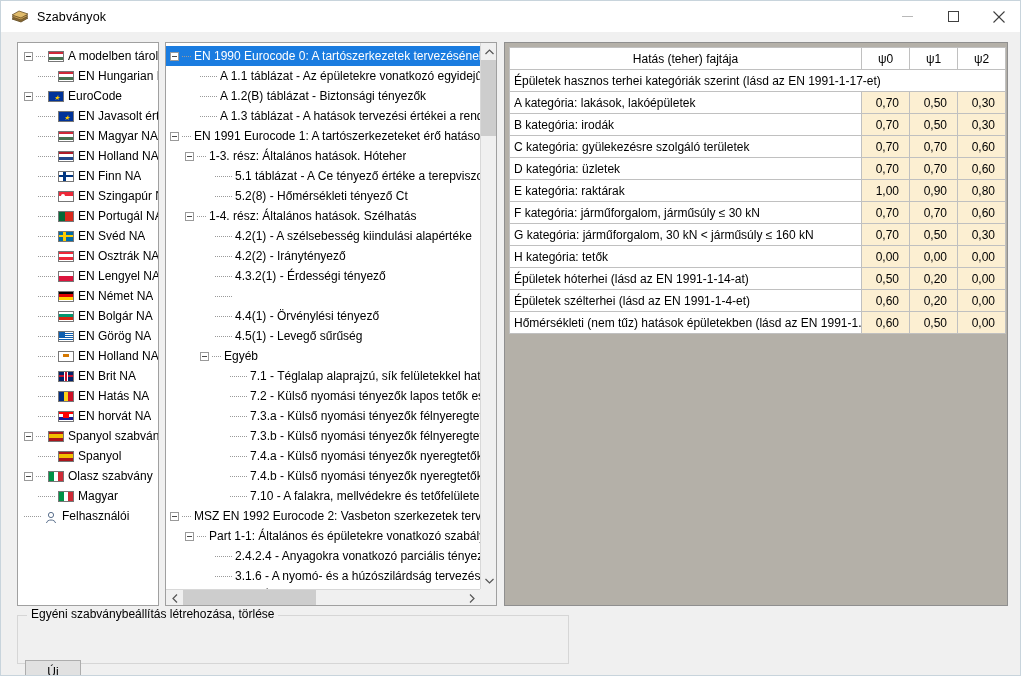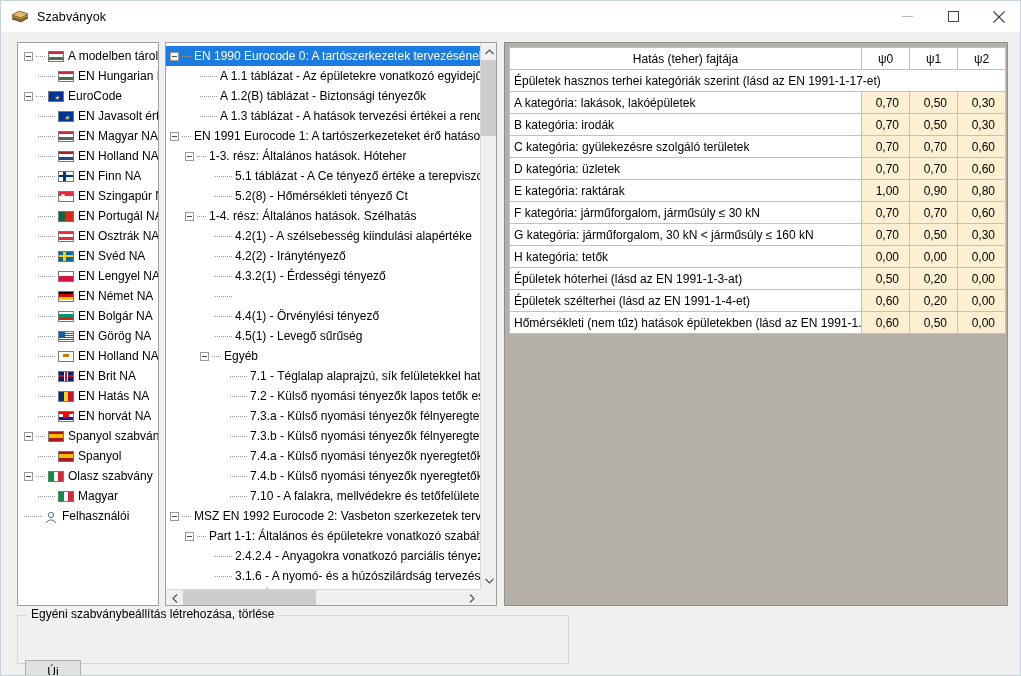--- a/index.html
+++ b/index.html
@@ -358,35 +358,35 @@
             <span class="flag">
               <i style="background: rgb(4, 106, 56); left: 0%; width: 40%; top: 0px; height: 100%; right: auto;"></i>
               <i style="background: rgb(218, 41, 28); left: 40%; width: 60%; top: 0px; height: 100%; right: auto;"></i>
             </span>
             <span class="lbl">EN Portugál NA</span>
           </div>
           <div class="tnode">
             <span style="display: inline-block; flex: 0 0 auto; width: 20px;"></span>
             <span class="dots" style="width: 18px;"></span>
             <span class="flag">
+              <i style="top: 0px; height: 100%; background: rgb(0, 106, 167);"></i>
+              <i style="top: 42%; height: 20%; background: rgb(254, 204, 0);"></i>
+              <i style="top: 0px; height: 100%; left: 30%; right: auto; width: 22%; background: rgb(254, 204, 0);"></i>
+            </span>
+            <span class="lbl">EN Svéd NA</span>
+          </div>
+          <div class="tnode">
+            <span style="display: inline-block; flex: 0 0 auto; width: 20px;"></span>
+            <span class="dots" style="width: 18px;"></span>
+            <span class="flag">
               <i style="background: rgb(237, 41, 57); top: 0%; height: 33%;"></i>
               <i style="background: rgb(255, 255, 255); top: 33%; height: 33%;"></i>
               <i style="background: rgb(237, 41, 57); top: 66%; height: 34%;"></i>
             </span>
             <span class="lbl">EN Osztrák NA</span>
-          </div>
-          <div class="tnode">
-            <span style="display: inline-block; flex: 0 0 auto; width: 20px;"></span>
-            <span class="dots" style="width: 18px;"></span>
-            <span class="flag">
-              <i style="top: 0px; height: 100%; background: rgb(0, 106, 167);"></i>
-              <i style="top: 42%; height: 20%; background: rgb(254, 204, 0);"></i>
-              <i style="top: 0px; height: 100%; left: 30%; right: auto; width: 22%; background: rgb(254, 204, 0);"></i>
-            </span>
-            <span class="lbl">EN Svéd NA</span>
           </div>
           <div class="tnode">
             <span style="display: inline-block; flex: 0 0 auto; width: 20px;"></span>
             <span class="dots" style="width: 18px;"></span>
             <span class="flag">
               <i style="background: rgb(255, 255, 255); top: 0%; height: 50%;"></i>
               <i style="background: rgb(220, 20, 60); top: 50%; height: 50%;"></i>
             </span>
             <span class="lbl">EN Lengyel NA</span>
           </div>
@@ -766,21 +766,21 @@
                 <td class="num">0,50</td>
                 <td class="num">0,30</td>
               </tr>
               <tr>
                 <td class="desc">H kategória: tetők</td>
                 <td class="num">0,00</td>
                 <td class="num">0,00</td>
                 <td class="num">0,00</td>
               </tr>
               <tr>
-                <td class="desc">Épületek hóterhei (lásd az EN 1991-1-3-at)</td>
+                <td class="desc">Épületek hóterhei (lásd az EN 1991-1-14-at)</td>
                 <td class="num">0,50</td>
                 <td class="num">0,20</td>
                 <td class="num">0,00</td>
               </tr>
               <tr>
                 <td class="desc">Épületek szélterhei (lásd az EN 1991-1-4-et)</td>
                 <td class="num">0,60</td>
                 <td class="num">0,20</td>
                 <td class="num">0,00</td>
               </tr>

